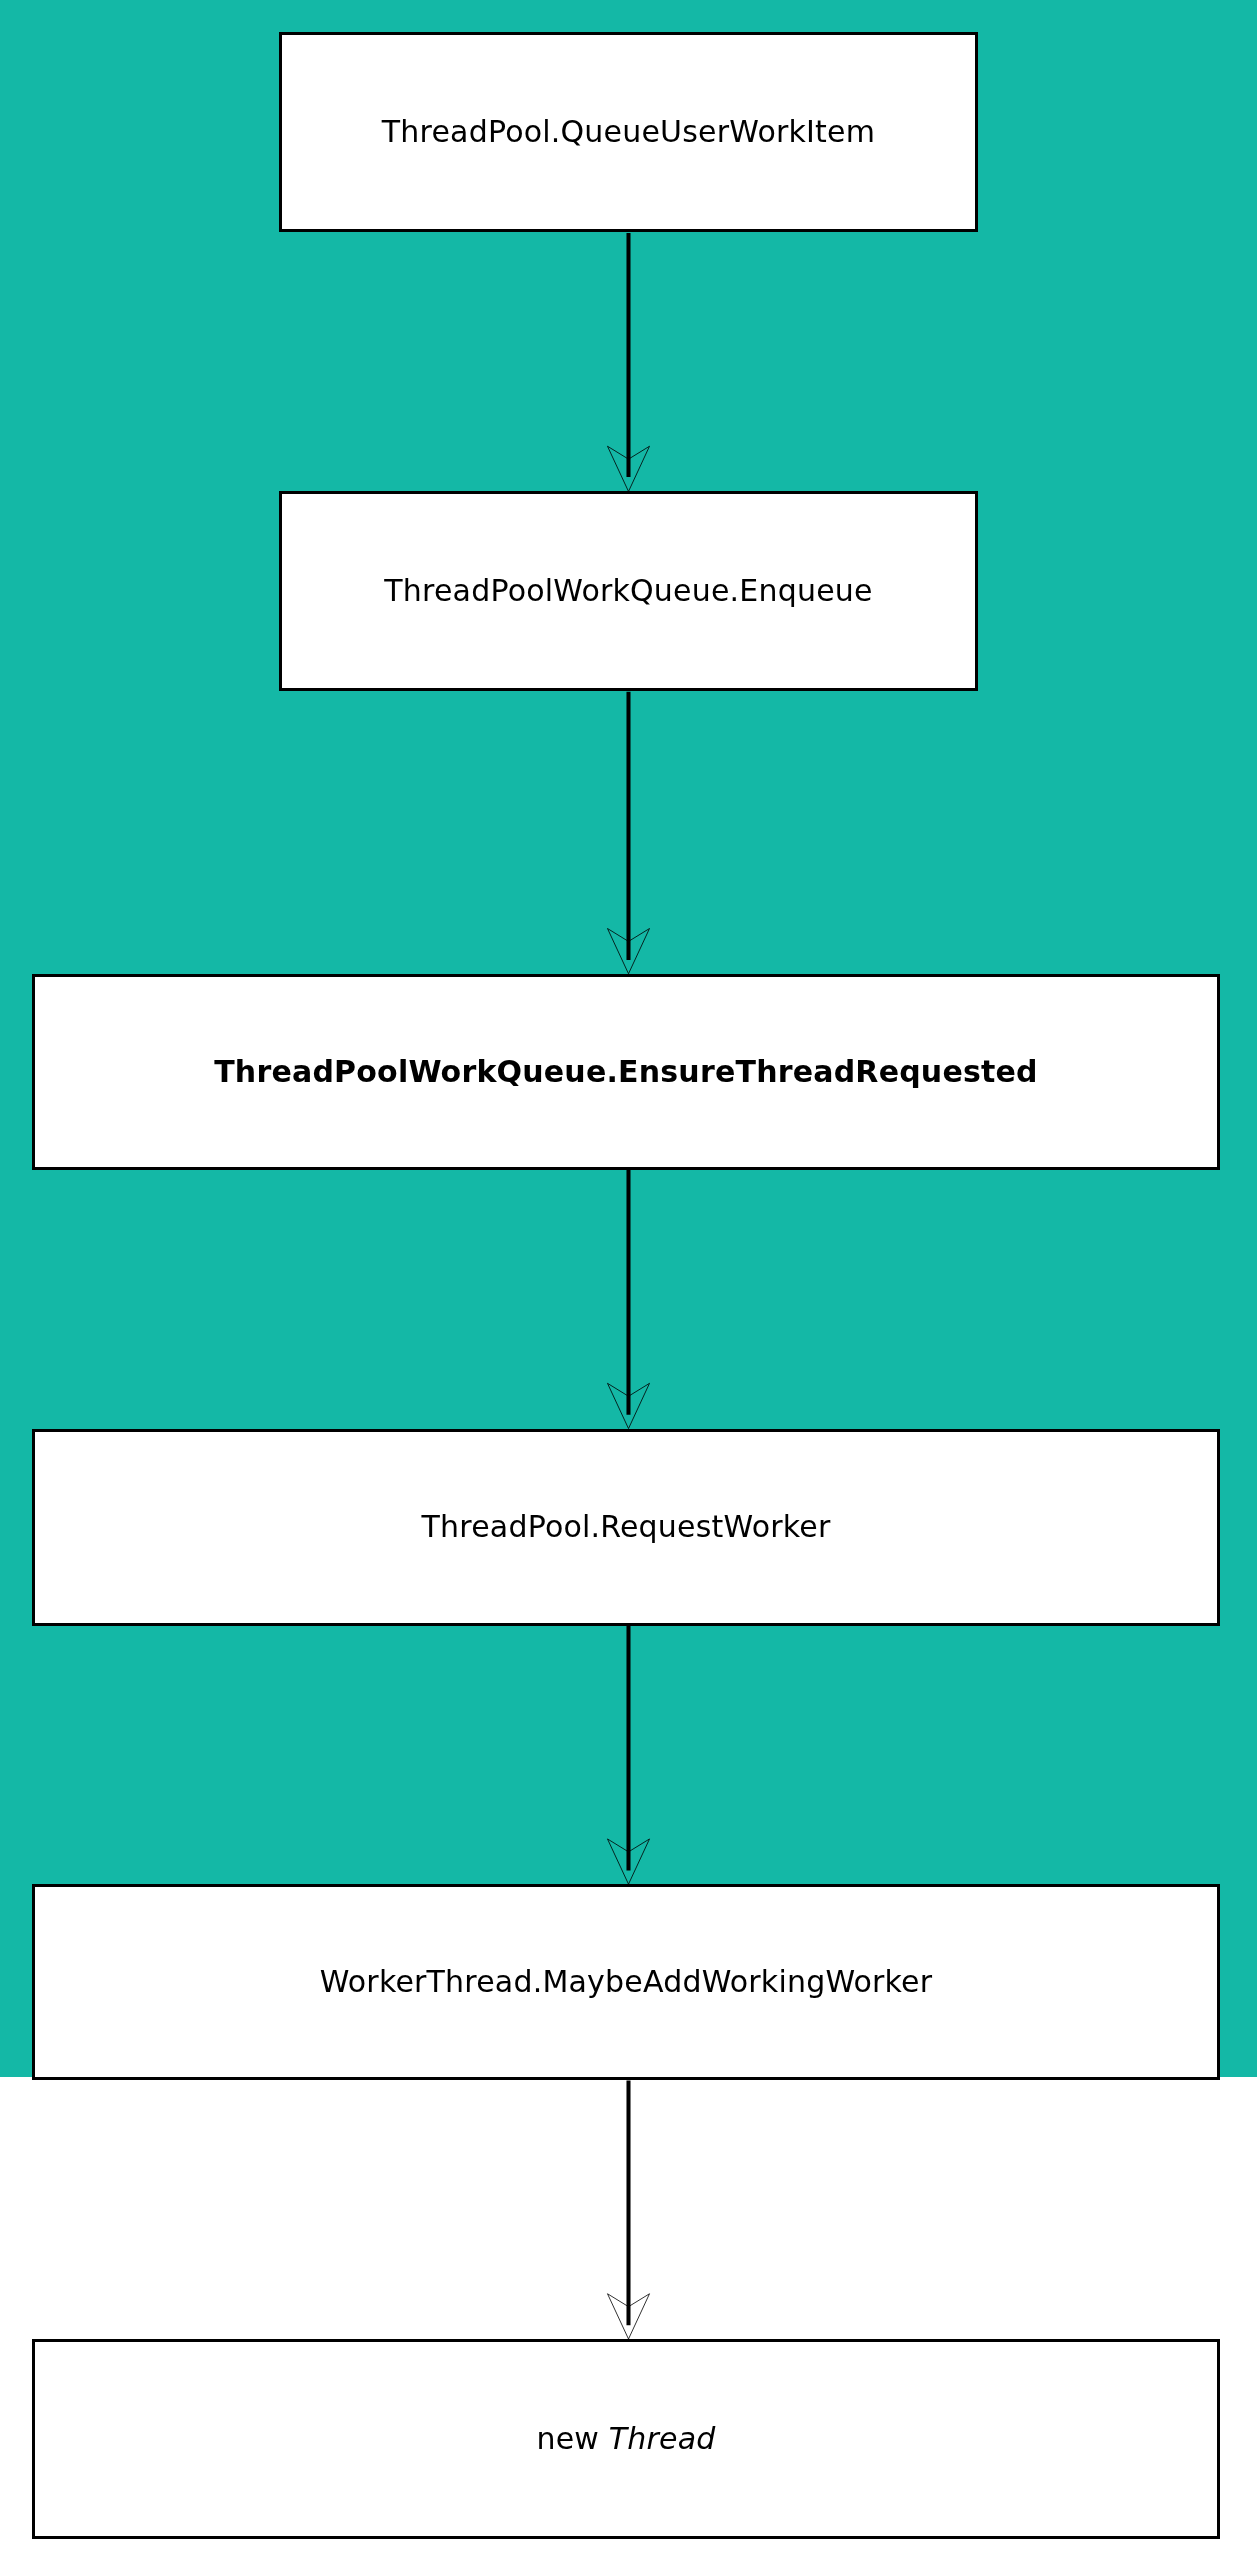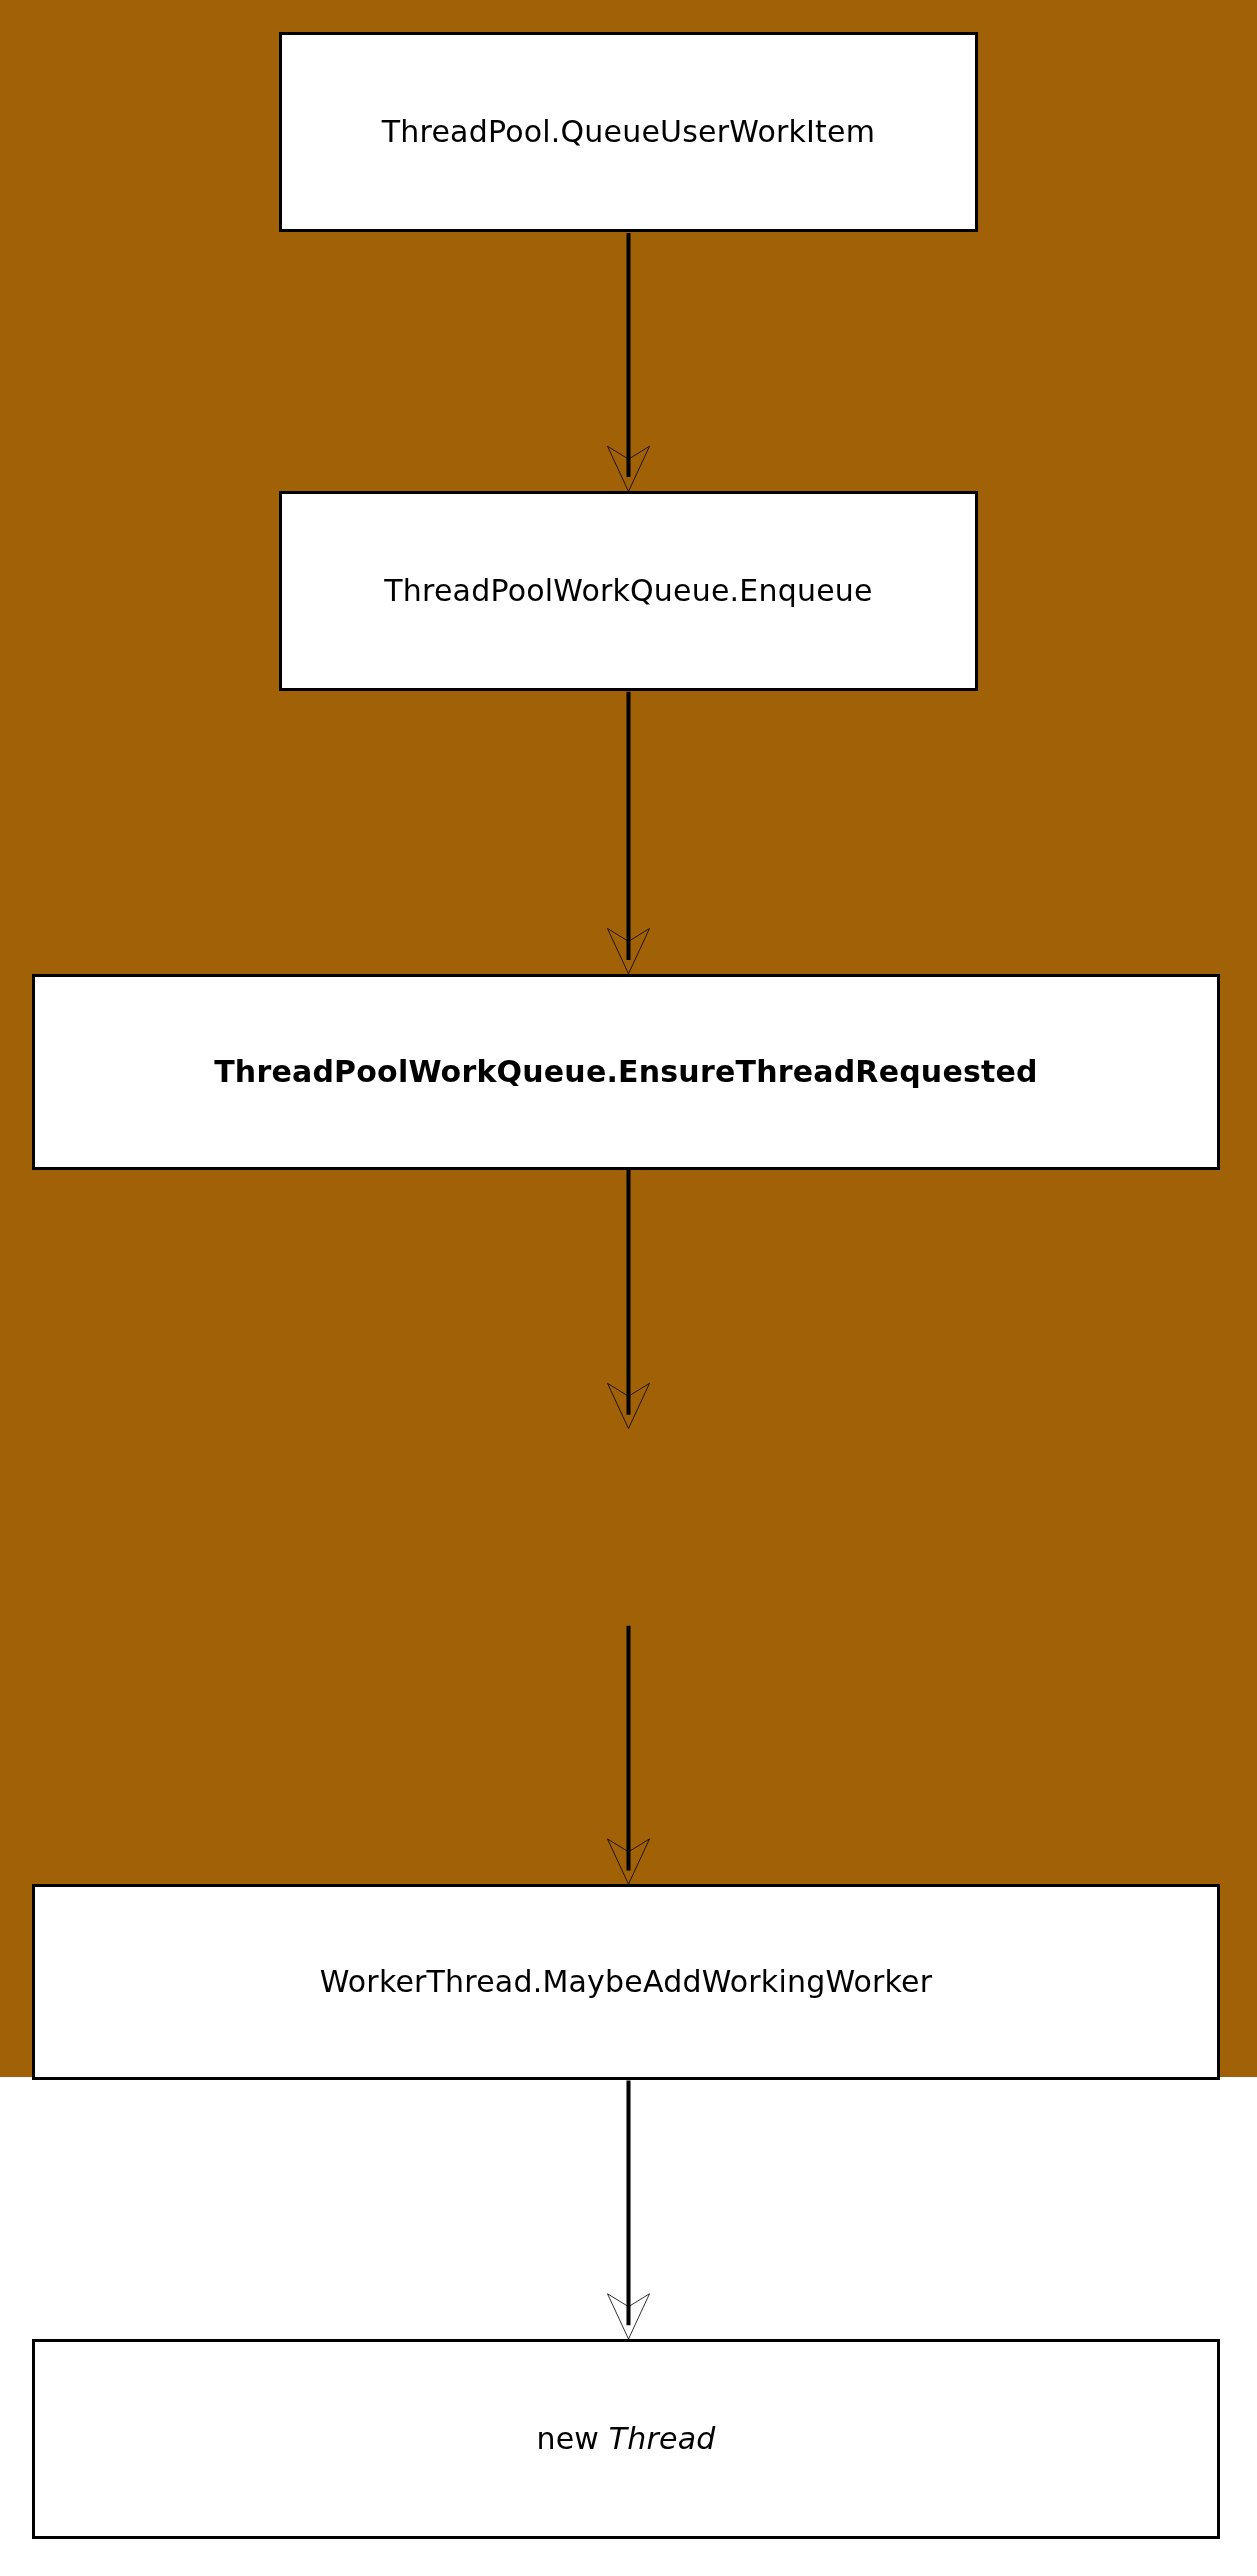--- a/index.html
+++ b/index.html
@@ -12,21 +12,21 @@
     width: 1257px;
     height: 2576px;
     font-family: "DejaVu Sans", sans-serif;
     overflow: hidden;
   }
 
   #diagram {
     position: relative;
     width: 1257px;
     height: 2077px;
-    background: #a16207;
+    background: #14b8a6;
   }
 
   .node {
     position: absolute;
     box-sizing: border-box;
     background: #ffffff;
     border: 3.2px solid #000000;
     display: flex;
     align-items: center;
     justify-content: center;
@@ -111,20 +111,23 @@
   </div>
 
   <div class="node n2">
     <span class="node-label">ThreadPoolWorkQueue.Enqueue</span>
   </div>
 
   <div class="node n3">
     <span class="node-label">ThreadPoolWorkQueue.EnsureThreadRequested</span>
   </div>
 
+  <div class="node n4">
+    <span class="node-label">ThreadPool.RequestWorker</span>
+  </div>
 
   <div class="node n5">
     <span class="node-label">WorkerThread.MaybeAddWorkingWorker</span>
   </div>
 
   <div class="node n6">
     <span class="node-label">
       <span>new </span><em>Thread</em>
     </span>
   </div>

